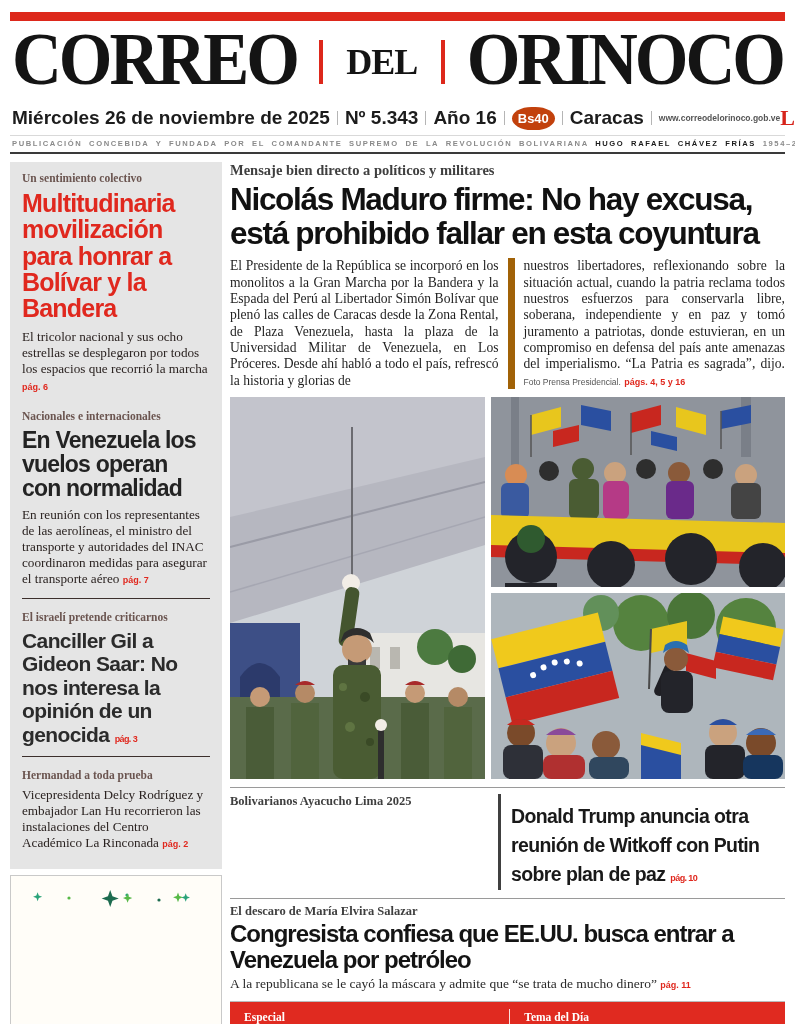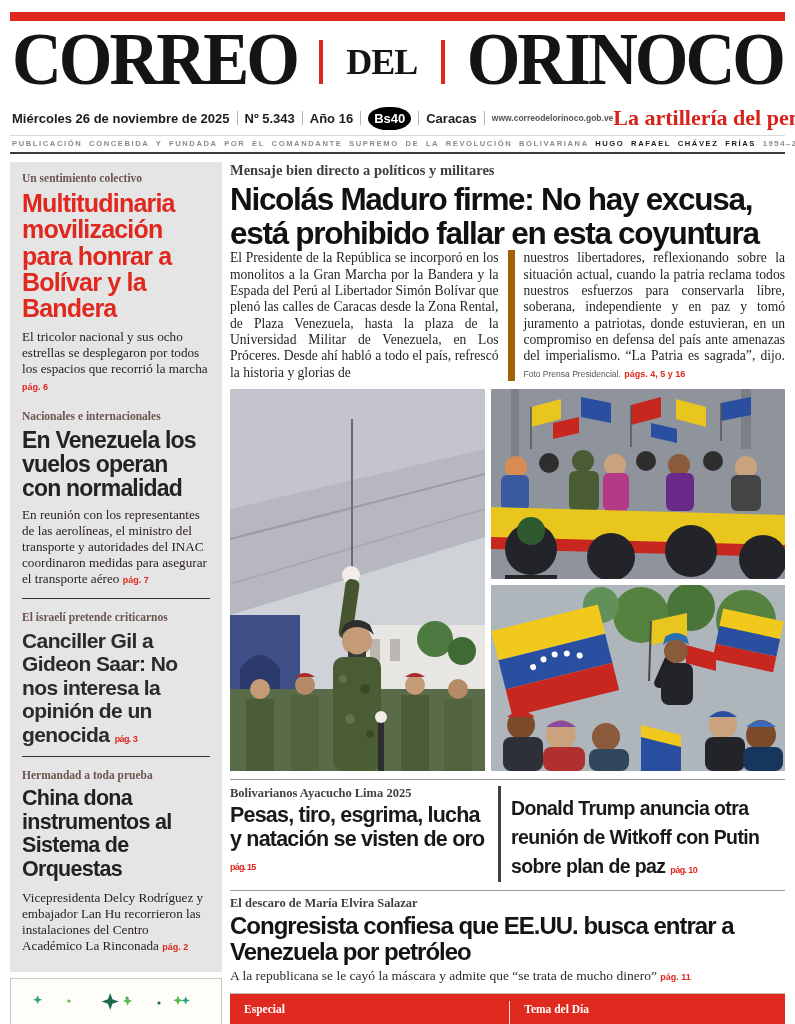--- a/index.html
+++ b/index.html
@@ -9,23 +9,23 @@
 
   
   .top-red-bar { height:9px; background:#dd281b; margin-bottom:6px; }
   .masthead-title { display:flex; align-items:center; justify-content:space-between; padding:0 2px; height:72px; overflow:hidden; }
   .mast-big { font-family:"Liberation Serif", serif; font-weight:700; font-size:69px; letter-spacing:-3px; color:#141414; line-height:0.92; transform:scaleY(1.08); transform-origin:bottom; white-space:nowrap; }
   .mast-small { font-family:"Liberation Serif", serif; font-weight:700; font-size:36px; letter-spacing:-1px; color:#141414; line-height:1; padding:0 2px 2px 2px; white-space:nowrap; }
   .mast-bar { width:4px; height:44px; background:#dd281b; margin:0 3px 2px 3px; }
 
   .dateline { display:flex; align-items:center; justify-content:space-between; margin-top:6px; padding:0 2px 4px 2px; }
   .dateline-left { display:flex; align-items:center; gap:7px; }
-  .dl-item { font-weight:700; font-size:13px; color:#1c1c1c; white-space:nowrap; }
+  .dl-item { font-weight:700; font-size:19px; color:#1c1c1c; white-space:nowrap; }
   .dl-sep { width:1px; height:14px; background:#b5b5b5; }
-  .price-badge { background:#000000; color:#fff; font-weight:700; font-size:13px; border-radius:50%/55%; padding:5px 6px; line-height:1; }
+  .price-badge { background:#c2410c; color:#fff; font-weight:700; font-size:13px; border-radius:50%/55%; padding:5px 6px; line-height:1; }
   .website { font-size:8.5px; font-weight:700; color:#555; }
   .slogan { font-family:"Liberation Serif", serif; font-weight:700; font-size:22px; color:#d6231a; white-space:nowrap; }
 
   .founder-line { border-top:1px solid #d9d9d9; border-bottom:2px solid #3a3a3a; padding:3px 2px 4px 2px; font-size:7.6px; letter-spacing:1.6px; word-spacing:3px; color:#8a8a8a; font-weight:700; white-space:nowrap; }
   .founder-line b { color:#1a1a1a; }
 
   
   .content { display:flex; margin-top:8px; gap:8px; }
   .sidebar-col { width:212px; flex:none; }
   .main-col { width:555px; flex:none; }
@@ -40,21 +40,21 @@
   .sb-h-black2 { color:#2b2b2b; font-weight:700; font-size:21px; line-height:1.12; letter-spacing:-0.6px; margin-bottom:4px; }
   .sb-h-med { color:#222; font-weight:700; font-size:21.5px; line-height:1.1; letter-spacing:-0.7px; margin-bottom:8px; }
   .sb-body { font-family:"Liberation Serif", serif; font-size:13.2px; line-height:1.22; color:#2a2220; }
   .pgref { color:#e0281e; font-weight:700; font-size:9px; font-family:"Liberation Sans", sans-serif; white-space:nowrap; }
 
   
   .ad-box { border:1px solid #c9c9c9; background:#fffdf8; margin-top:6px; padding:14px 10px 12px 10px; text-align:center; min-height:236px; }
 
   
   .lead-kicker { font-family:"Liberation Serif", serif; font-weight:700; font-size:14.5px; color:#3f3f3f; margin-bottom:4px; }
-  .lead-headline { font-weight:700; font-size:31.5px; line-height:1.07; letter-spacing:-1.3px; color:#111; }
+  .lead-headline { font-weight:700; font-size:31.5px; line-height:1.07; letter-spacing:-1.3px; color:#111; margin-bottom:8px; }
   .lead-body { display:flex; margin-bottom:8px; }
   .lead-col { width:50%; font-family:"Liberation Serif", serif; font-size:13.6px; line-height:1.2; text-align:justify; color:#1f1f1f; }
   .lead-col.first { padding-right:9px; }
   .lead-col.second { padding-left:9px; border-left:7px solid #a16207; }
   .credit { font-size:8.5px; color:#555; font-family:"Liberation Sans", sans-serif; }
 
   
   .photo-grid { display:grid; grid-template-columns:255px 294px; grid-template-rows:190px 186px; gap:6px; }
   .photo { overflow:hidden; }
   .photo svg { display:block; width:100%; height:100%; }
@@ -137,21 +137,20 @@
 
         <div class="sb-art">
           <div class="sb-kicker">El israelí pretende criticarnos</div>
           <div class="sb-h-black2"><span>Canciller Gil a Gideon Saar: No nos interesa la opinión de un genocida</span> <span class="pgref">pág. 3</span></div>
         </div>
 
         <hr class="sb-divider">
 
         <div class="sb-art">
           <div class="sb-kicker">Hermandad a toda prueba</div>
-          <div class="sb-h-med">China dona instrumentos al Sistema de Orquestas</div>
           <div class="sb-body"><span>Vicepresidenta Delcy Rodríguez y embajador Lan Hu recorrieron las instalaciones del Centro Académico La Rinconada</span> <span class="pgref">pág. 2</span></div>
         </div>
       </div>
 
       <div class="ad-box">
         <svg width="170" height="22" viewBox="0 0 170 22" aria-hidden="true">
           <g fill="#2aa37a">
             <path d="M10 2 l2.2 6 6 2.2 -6 2.2 -2.2 6 -2.2-6 -6-2.2 6-2.2z" transform="scale(0.55) translate(2,2)"></path>
             <path d="M60 0 l2.5 7 7 2.5 -7 2.5 -2.5 7 -2.5-7 -7-2.5 7-2.5z" fill="#1d6b4f" transform="scale(0.9) translate(28,0)"></path>
             <path d="M150 2 l2.2 6 6 2.2 -6 2.2 -2.2 6 -2.2-6 -6-2.2 6-2.2z" fill="#57b947" transform="scale(0.6) translate(95,2)"></path>
@@ -325,21 +324,20 @@
               <polygon points="150,150 190,160 190,186 150,186" fill="#2a4fa0"></polygon>
               <polygon points="150,140 190,150 190,162 150,152" fill="#f0c91c"></polygon>
             </g>
           </svg>
         </div>
       </div>
 
       <div class="sec-row">
         <div class="sec-left">
           <div class="sec-kicker">Bolivarianos Ayacucho Lima 2025</div>
-          <div class="sec-h"><span>Pesas, tiro, esgrima, lucha y natación se visten de oro</span> <span class="pgref">pág. 15</span></div>
         </div>
         <div class="sec-right">
           <div class="sec-h2"><span>Donald Trump anuncia otra reunión de Witkoff con Putin sobre plan de paz</span> <span class="pgref">pág. 10</span></div>
         </div>
       </div>
 
       <div class="congress">
         <div class="sec-kicker">El descaro de María Elvira Salazar</div>
         <div class="congress-h">Congresista confiesa que EE.UU. busca entrar a Venezuela por petróleo</div>
         <div class="congress-sub"><span>A la republicana se le cayó la máscara y admite que “se trata de mucho dinero”</span> <span class="pgref">pág. 11</span></div>

